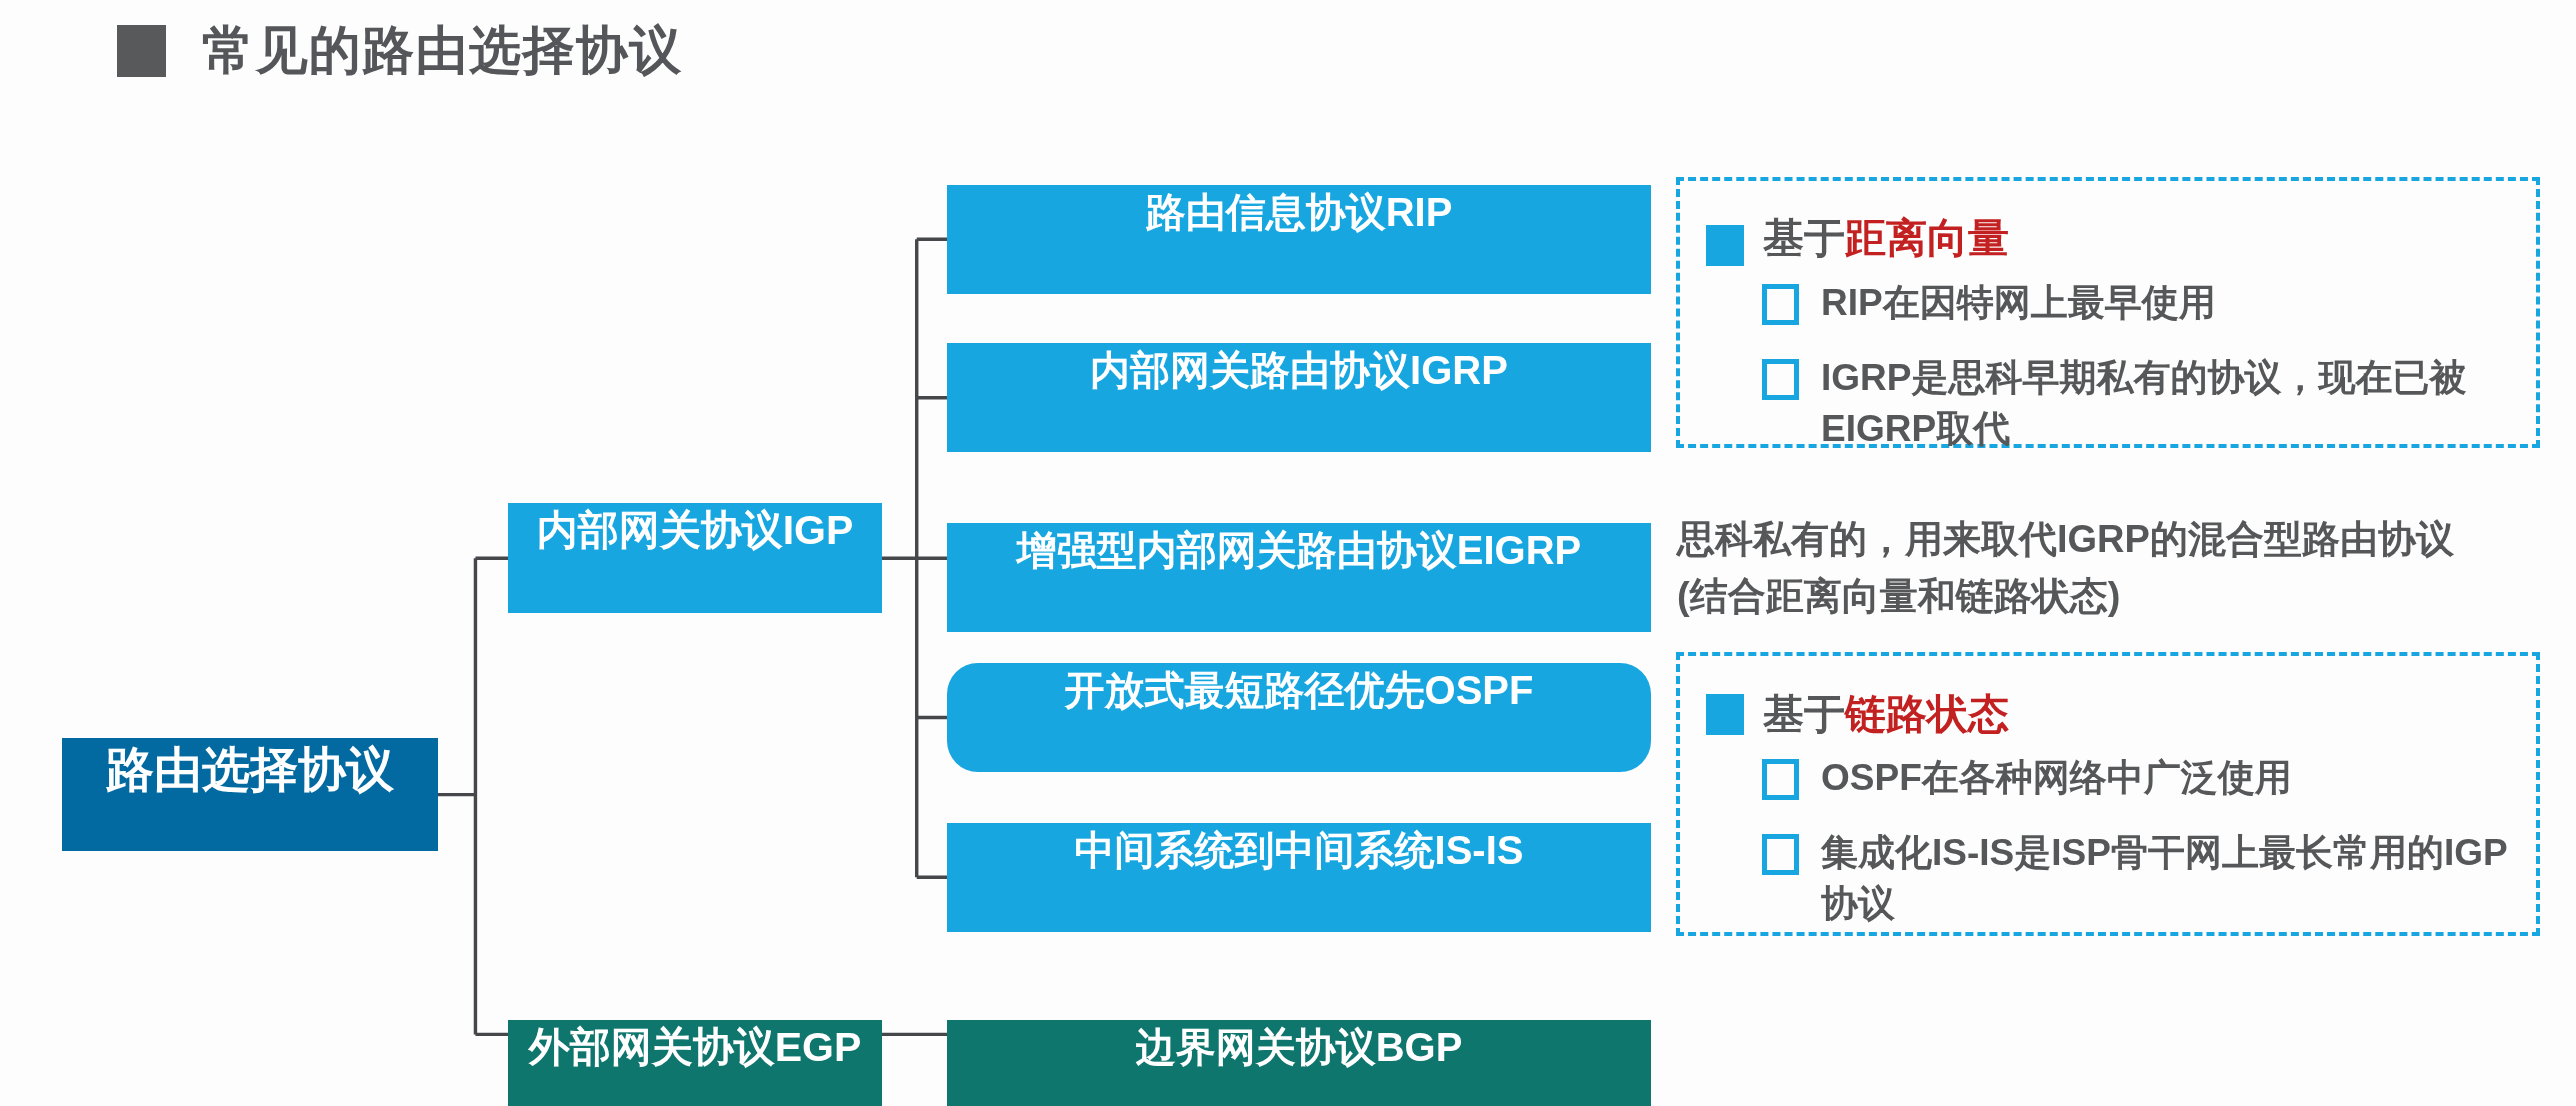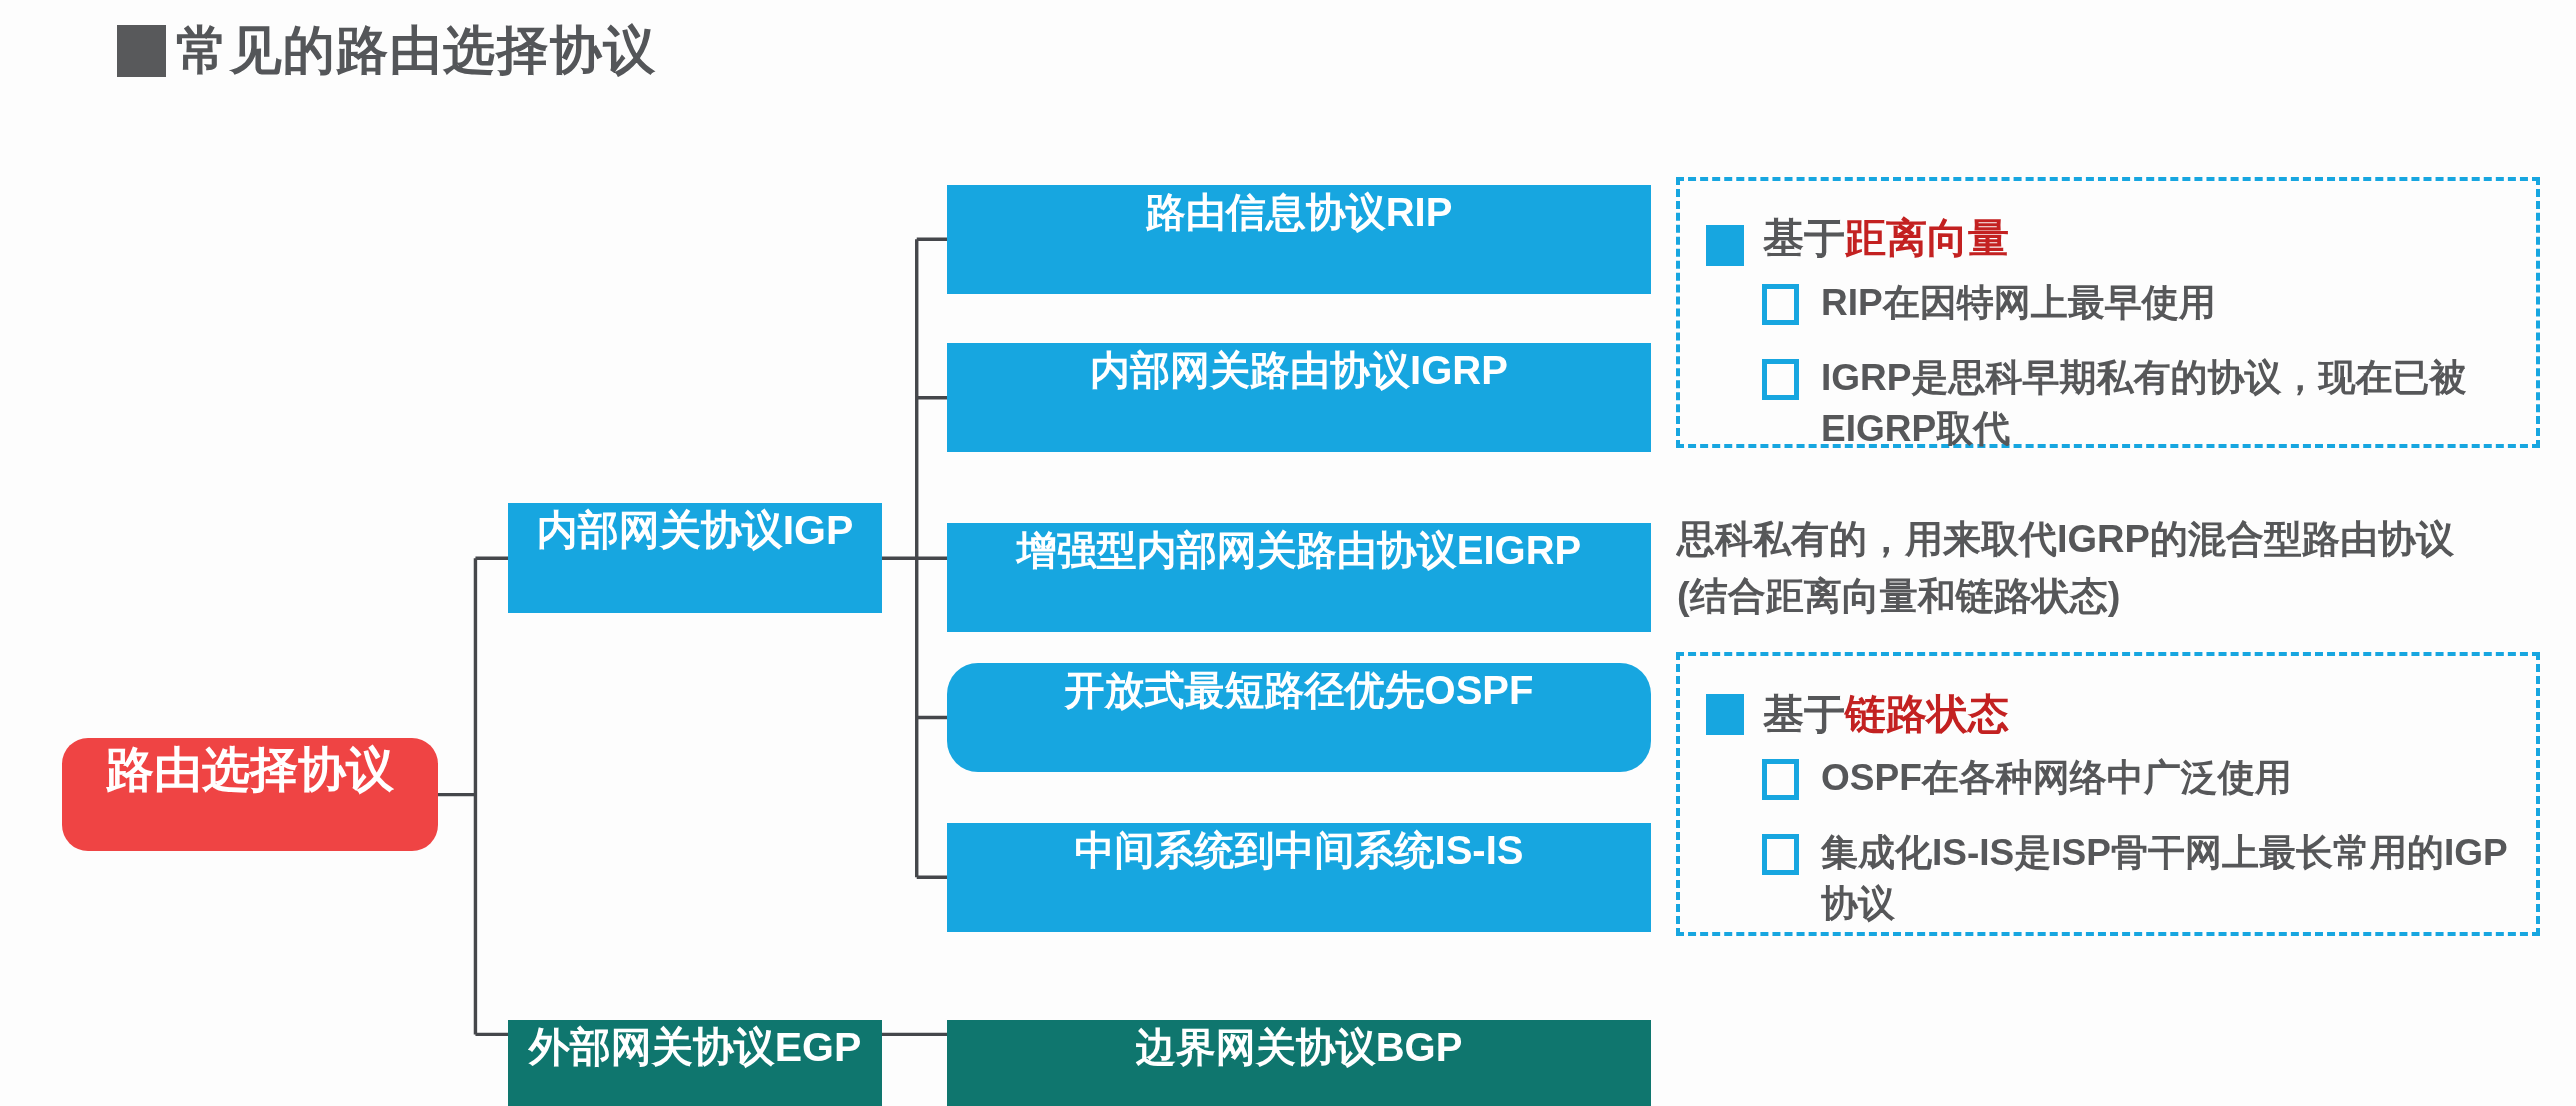--- a/index.html
+++ b/index.html
@@ -17,21 +17,21 @@
     font-weight: bold;
   }
 
   
   .title-row {
     position: absolute;
     left: 117px;
     top: 16.4px;
     display: flex;
     align-items: center;
-    gap: 10px;
+    gap: 36px;
   }
   .title-bullet {
     width: 49px;
     height: 52px;
     background: #58595b;
     flex: none;
   }
   .title-text {
     font-size: 52px;
     color: #545659;
@@ -55,21 +55,21 @@
 
   
   .node {
     position: absolute;
     display: flex;
     justify-content: center;
     color: #ffffff;
     text-align: center;
     white-space: nowrap;
   }
-  .node.gray  { background: #ef4444; border-radius: 26px; }
+  .node.gray  { background: #0369a1; }
   .node.blue  { background: #17a6e0; }
   .node.green { background: #0f766e; margin-top: 40px; }
 
   .node-root  { left: 62px;   top: 738px; width: 376px;  height: 113px; font-size: 48px; }
   .node-l1    { left: 508px;  width: 374px; height: 110px; font-size: 41px; }
   .node-igp   { top: 503px; }
   .node-egp   { top: 980px; height: 109px; }
   .node-l2    { left: 947px; width: 704px; height: 109px; font-size: 40px; }
   .node-rip   { top: 185px; }
   .node-igrp  { top: 343px; }

